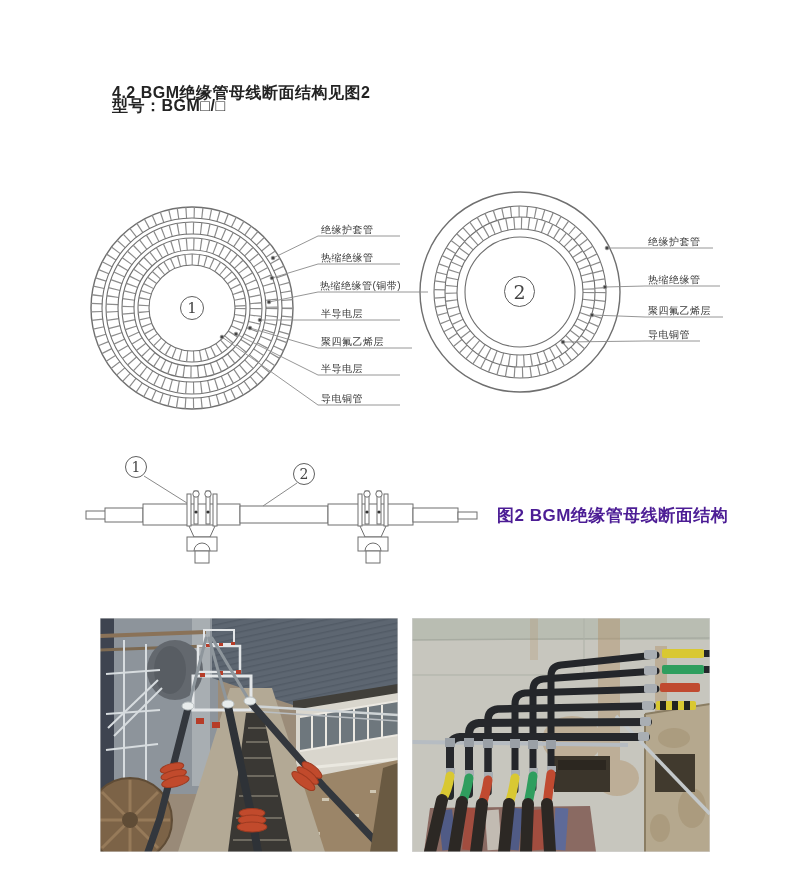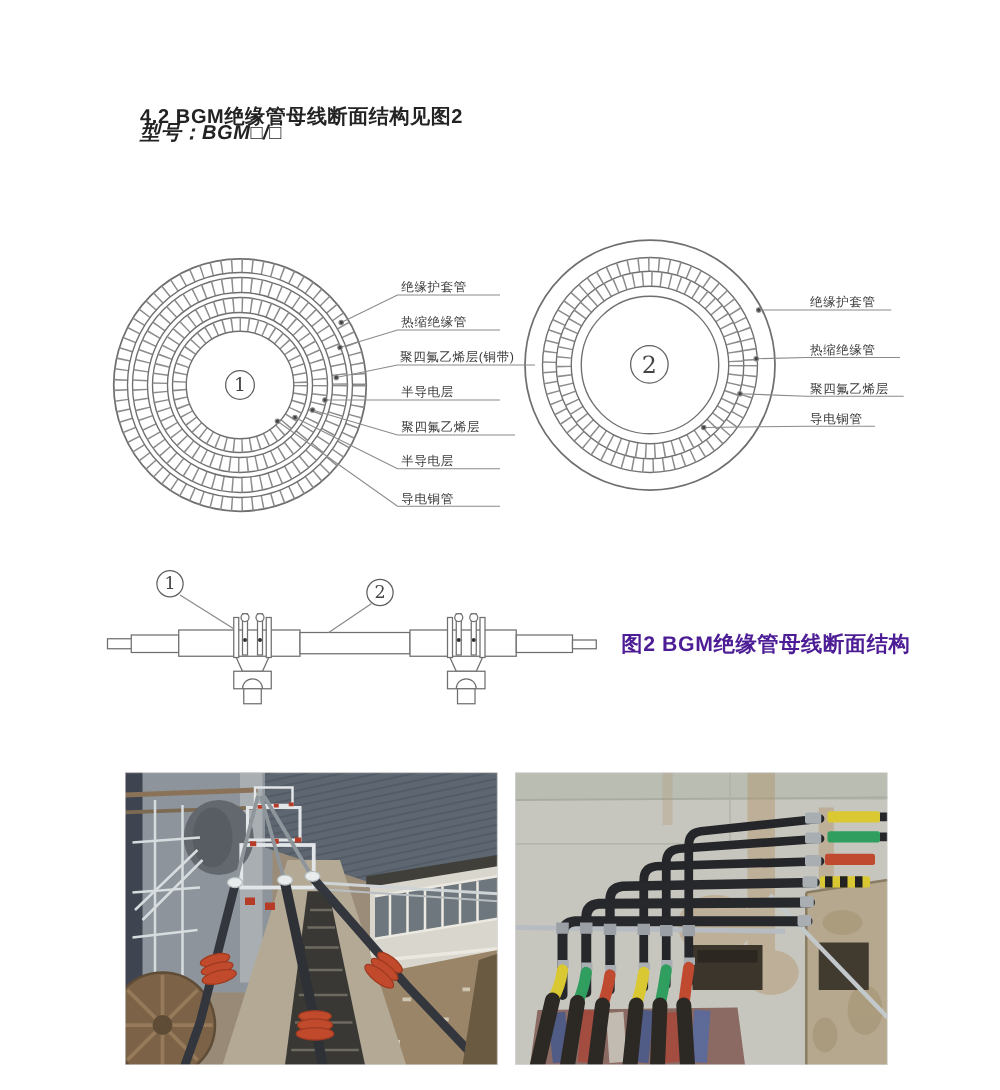--- a/index.html
+++ b/index.html
@@ -14,26 +14,26 @@
            align-items:center;justify-content:center;font-family:"DejaVu Serif","Liberation Serif",serif;
            color:#444;z-index:5;box-sizing:border-box;}
   svg{display:block;}
   #lineart{position:absolute;left:0;top:0;z-index:2;}
   .photo{position:absolute;z-index:3;}
 </style>
 </head>
 <body>
 
 <div class="abs title" style="left:112px;top:83px;">4.2  BGM绝缘管母线断面结构见图2</div>
-<div class="abs model" style="left:112px;top:96px;font-style:italic;">型号：BGM□/□</div>
+<div class="abs model" style="left:112px;top:96px;">型号：BGM□/□</div>
 <div class="abs caption" style="left:497px;top:504px;">图2  BGM绝缘管母线断面结构</div>
 
 <div class="abs lbl" style="left:321px;top:223px;">绝缘护套管</div>
 <div class="abs lbl" style="left:321px;top:251px;">热缩绝缘管</div>
-<div class="abs lbl" style="left:320px;top:279px;">聚四氟乙烯层(铜带)</div>
+<div class="abs lbl" style="left:320px;top:279px;">热缩绝缘管(铜带)</div>
 <div class="abs lbl" style="left:321px;top:307px;">半导电层</div>
 <div class="abs lbl" style="left:321px;top:335px;">聚四氟乙烯层</div>
 <div class="abs lbl" style="left:321px;top:362px;">半导电层</div>
 <div class="abs lbl" style="left:321px;top:392px;">导电铜管</div>
 
 <div class="abs lbl" style="left:648px;top:235px;">绝缘护套管</div>
 <div class="abs lbl" style="left:648px;top:273px;">热缩绝缘管</div>
 <div class="abs lbl" style="left:648px;top:304px;">聚四氟乙烯层</div>
 <div class="abs lbl" style="left:648px;top:328px;">导电铜管</div>
 

